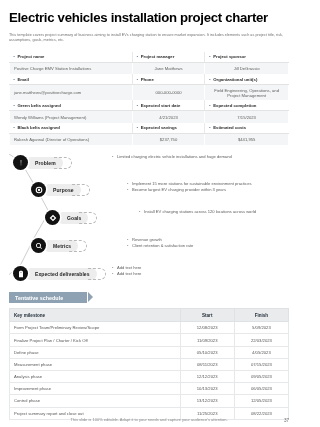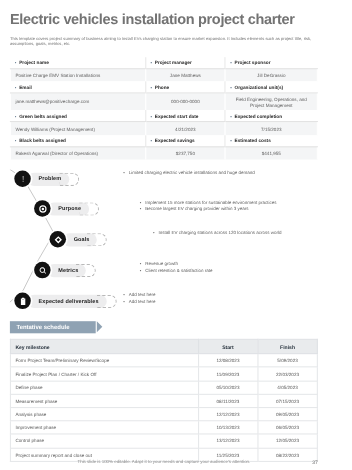--- a/index.html
+++ b/index.html
@@ -8,21 +8,21 @@
     background: #ffffff;
     font-family: "Liberation Sans", sans-serif;
     color: #3c3c3c;
     overflow: hidden;
   }
   .page { position: relative; width: 298px; height: 427px; padding: 0 9px; }
 
   
   .title {
     font-size: 13.2px; font-weight: bold; letter-spacing: -0.3px;
-    color: #737373; padding-top: 11px; line-height: 1.1;
+    color: #000000; padding-top: 11px; line-height: 1.1;
   }
   .subtitle {
     margin-top: 7px; font-size: 3.7px; line-height: 1.55;
     color: #6d6d6d; letter-spacing: 0.05px; max-width: 282px;
   }
 
   
   .info-table { margin-top: 8px; width: 280px; border-collapse: collapse; }
   .info-table td {
     border: 0.5px solid #e3e3e3;

